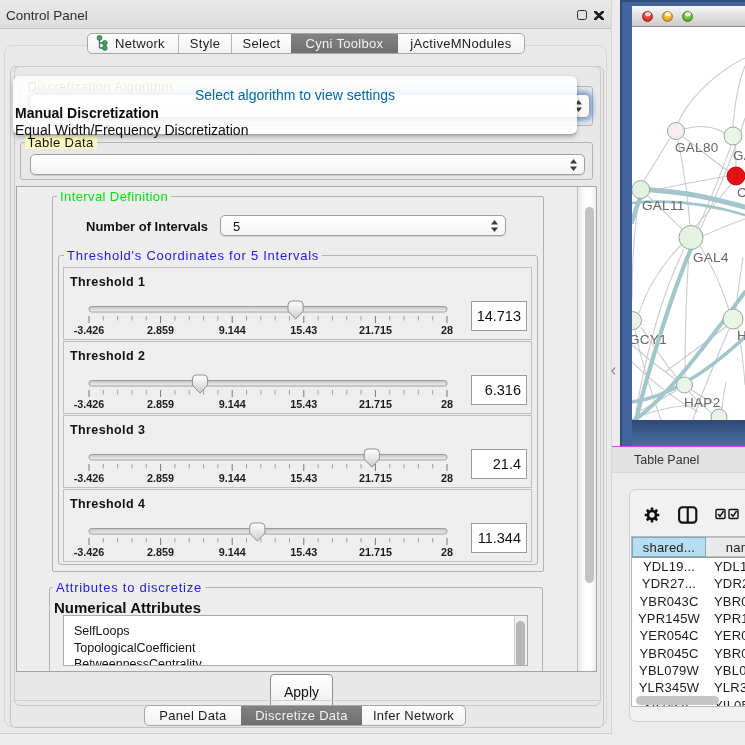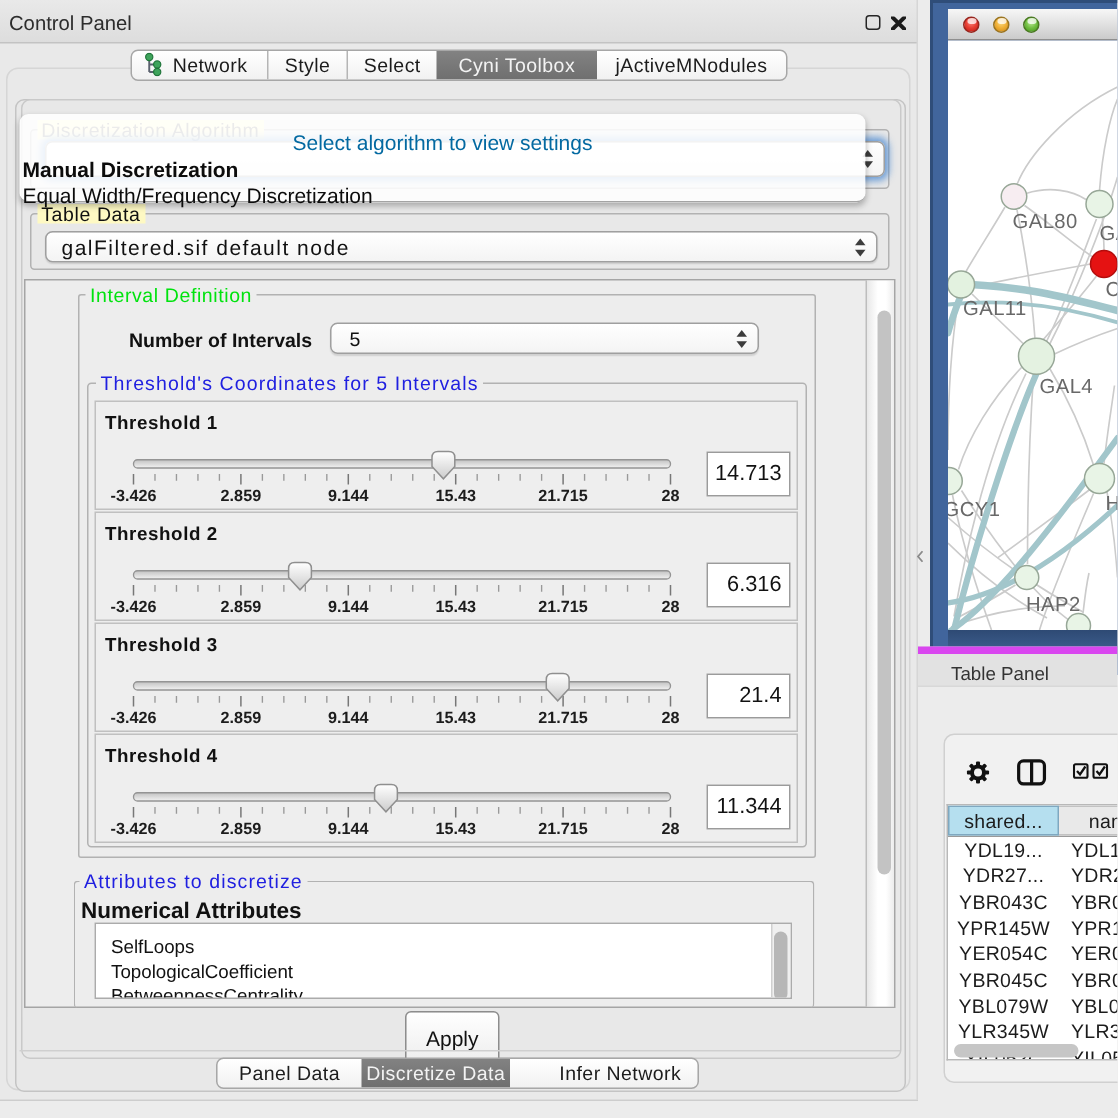--- a/index.html
+++ b/index.html
@@ -50,21 +50,20 @@
 <div class="gl" style="left:24.5px;top:80px;color:#666">Discretization Algorithm</div>
 <div class="combo" style="left:30px;top:94px;width:560px;height:24px;box-shadow:0 0 5px 2.5px rgba(80,140,210,0.8)">
 <svg class="arrows" viewBox="0 0 9 13">
       <path d="M4.5,0.5 L8,5 L1,5 Z" fill="#3c3c3c"></path>
       <path d="M4.5,12.5 L8,8 L1,8 Z" fill="#3c3c3c"></path>
     </svg>
 </div>
 <div class="grp" style="left:20px;top:142px;width:573px;height:38px"></div>
 <div class="gl" style="left:24.5px;top:136px;color:#111">Table Data</div>
 <div class="combo" style="left:30px;top:154px;width:555px;height:21px">
-<span class="txt" style="font-size:14px;letter-spacing:1px">galFiltered.sif default node</span>
 <svg class="arrows" viewBox="0 0 9 13">
       <path d="M4.5,0.5 L8,5 L1,5 Z" fill="#3c3c3c"></path>
       <path d="M4.5,12.5 L8,8 L1,8 Z" fill="#3c3c3c"></path>
     </svg>
 </div>
 <div class="abs" style="left:13px;top:76px;width:564px;height:59px;background:rgba(255,255,255,0.87);border-radius:6px;border-bottom:1px solid rgba(90,90,90,0.55);box-shadow:0 2px 4px rgba(0,0,0,0.28)">
 <div class="abs" style="left:0;top:11px;width:100%;text-align:center;font-size:14px;color:#0369a1">Select algorithm to view settings</div>
 <div class="abs" style="left:2px;top:29px;font-size:14px;font-weight:bold;color:#0c0c0c">Manual Discretization</div>
 <div class="abs" style="left:2px;top:46px;font-size:14px;color:#0c0c0c">Equal Width/Frequency Discretization</div>
 </div>
@@ -272,21 +271,21 @@
 <div class="abs" style="left:54px;top:599px;font-size:15px;font-weight:bold;color:#111">Numerical Attributes</div>
 <div class="abs" style="left:63px;top:615px;width:465px;height:51px;background:#fff;border:1px solid #ababab;overflow:hidden">
 <div class="abs" style="left:10px;top:7px;font-size:12.5px;color:#111;line-height:16.5px">SelfLoops<br>TopologicalCoefficient<br>BetweennessCentrality</div>
 <div class="abs" style="right:0;top:0;width:13px;height:100%;background:#f0f0f0;border-left:1px solid #d0d0d0"></div>
 <div class="abs" style="right:2px;top:5px;width:9px;height:46px;background:#b7b7b7;border-radius:4.5px"></div>
 </div>
 <div class="abs" style="left:270px;top:674px;width:63px;height:36px;background:linear-gradient(#ffffff,#ededed);border:1px solid #8d8d8d;border-radius:4px;font-size:14px;color:#111;display:flex;align-items:center;justify-content:center">Apply</div>
 <div class="abs" style="left:13px;top:700px;width:587px;height:1px;background:#cfcfcf"></div>
 <div class="seg" style="left:144px;top:705px;width:322px">
 <div class="it first" style="left:0;width:96px">Panel Data</div>
-<div class="it sel" style="left:96px;width:99px">Discretize Data</div>
+<div class="it sel" style="left:96px;width:121px">Discretize Data</div>
 <div class="it" style="left:215px;width:107px;border-left:none">Infer Network</div>
 </div>
 <div class="abs" style="left:612px;top:0;width:133px;height:745px;background:#ececec"></div>
 <svg class="abs" style="left:611px;top:367px" width="5" height="8" viewBox="0 0 5 8">
     <path d="M4,0.5 L1,4 L4,7.5" fill="none" stroke="#8a8a8a" stroke-width="1.2"></path>
   </svg>
 <div class="abs" style="left:620px;top:0;width:125px;height:450px;background:#41659c"></div>
 <div class="abs" style="left:620px;top:0;width:2px;height:450px;background:#2f4d79"></div>
 <div class="abs" style="left:620px;top:0;width:125px;height:2px;background:#2f4d79"></div>
 <div class="abs" style="left:632px;top:420px;width:113px;height:30px;background:linear-gradient(#2e4a74,#4f74ab)"></div>
@@ -355,21 +354,21 @@
 <text x="675" y="152">GAL80</text>
 <text x="733" y="160">GAL1</text>
 <text x="737" y="197">CD</text>
 <text x="642" y="210">GAL11</text>
 <text x="693" y="262">GAL4</text>
 <text x="629" y="344">GCY1</text>
 <text x="737" y="340">HA</text>
 <text x="684" y="407">HAP2</text>
 </g>
 </svg>
-<div class="abs" style="left:612px;top:431px;width:133px;height:27px;background:#e2e2e2;border-top:5px solid #d946ef;border-bottom:1px solid #d8d8d8">
+<div class="abs" style="left:612px;top:446px;width:133px;height:27px;background:#e2e2e2;border-top:1px solid #d946ef;border-bottom:1px solid #d8d8d8">
 <div class="abs" style="left:22px;top:6px;font-size:12.5px;color:#333">Table Panel</div>
 </div>
 <div class="abs" style="left:629px;top:489px;width:130px;height:233px;background:#f1f1f1;border:1px solid #d0d0d0;border-radius:7px"></div>
 <svg class="abs" style="left:644px;top:507px" width="16" height="16" viewBox="0 0 18 18">
 <g transform="translate(9,9)" fill="#111">
 <circle r="4.5" fill="none" stroke="#111" stroke-width="3"></circle>
 <g>
         <rect x="-1.5" y="-8.3" width="3" height="3.6" rx="0.8"></rect>
       </g>
 <g transform="rotate(45)">

